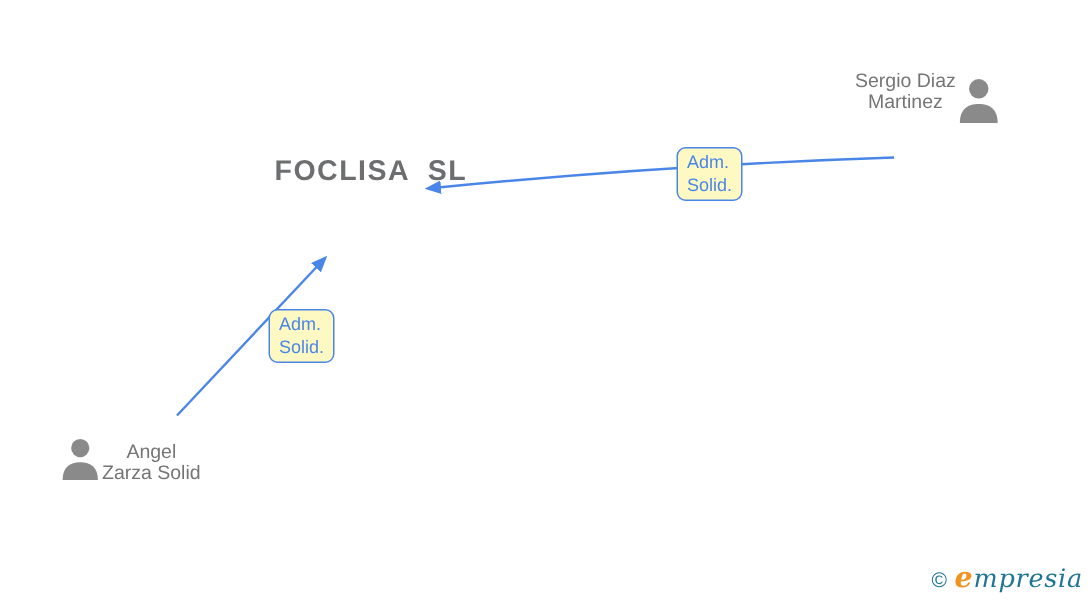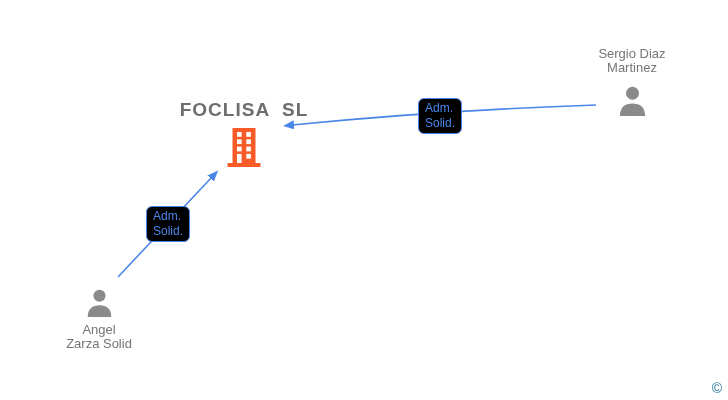--- a/index.html
+++ b/index.html
@@ -1,40 +1,40 @@
 <!DOCTYPE html>
 <html style="--edge: #4a86e8; --label: #4a86e8; --building: #f75b28; --person: #8a8a8a; --nodeText: #757575; --companyText: #6d6e70; --logoTeal: #1f7596; --logoOrange: #f0931f;"><head>
 <meta charset="utf-8">
 <style>
   html,body{margin:0;padding:0;background:#fff;}
   .canvas{
     position:relative;width:728px;height:400px;background:#ffffff;
     font-family:"Liberation Sans",sans-serif;overflow:hidden;
   }
   .edges-layer{position:absolute;left:0;top:0;width:728px;height:400px;}
-  .node{position:absolute;display:flex;flex-direction:column;align-items:center;}
+  .node{position:absolute;display:flex;flex-direction:row;align-items:center;}
   .company-node{left:183px;top:99px;width:122px;}
   .company-label{
     font-size:19px;font-weight:bold;color:var(--companyText,#6d6e70);
     letter-spacing:1px;white-space:pre;text-align:center;margin-bottom:7px;
   }
   .person-node-sergio{left:570px;top:47px;width:124px;}
   .person-node-angel{left:39px;top:288px;width:120px;}
   .person-name{
     font-size:13px;line-height:14px;color:var(--nodeText,#757575);
     text-align:center;
   }
   .person-name span{display:block;}
   .person-node-sergio .person-name{margin-bottom:10px;}
   .person-node-angel .person-name{margin-top:6px;}
   .edge-label{
-    position:absolute;background:#000000;
+    position:absolute;background:#fef9c3;
     border:1.5px solid var(--label,#4a86e8);border-radius:6px;
     color:var(--label,#4a86e8);font-size:12px;line-height:15px;
-    padding:2px 6px;text-align:left;box-sizing:border-box;min-width:44px;min-height:34px;
+    padding:2px 6px;text-align:left;box-sizing:border-box;min-width:44px;min-height:34px;margin-left:33px;
   }
   .edge-label span{display:block;}
   .edge-label-1{left:418px;top:98px;}
   .edge-label-2{left:146px;top:206px;}
   .watermark{
     position:absolute;right:6px;bottom:4px;display:flex;align-items:baseline;gap:5px;
     font-family:"DejaVu Serif",serif;
   }
   .watermark .copy{color:var(--logoTeal,#1f7596);font-size:14px;font-family:"Liberation Sans",sans-serif;}
   .watermark .brand{font-style:italic;font-size:17px;letter-spacing:0.5px;}
@@ -98,15 +98,16 @@
     <span>Adm.</span>
     <span>Solid.</span>
   </div>
   <div class="edge-label edge-label-2">
     <span>Adm.</span>
     <span>Solid.</span>
   </div>
 
   <div class="watermark">
     <span class="copy">©</span>
+    <span class="brand"><span class="brand-e">e</span><span class="brand-rest">mpresia</span></span>
   </div>
 
 </div>
 
 </body></html>

